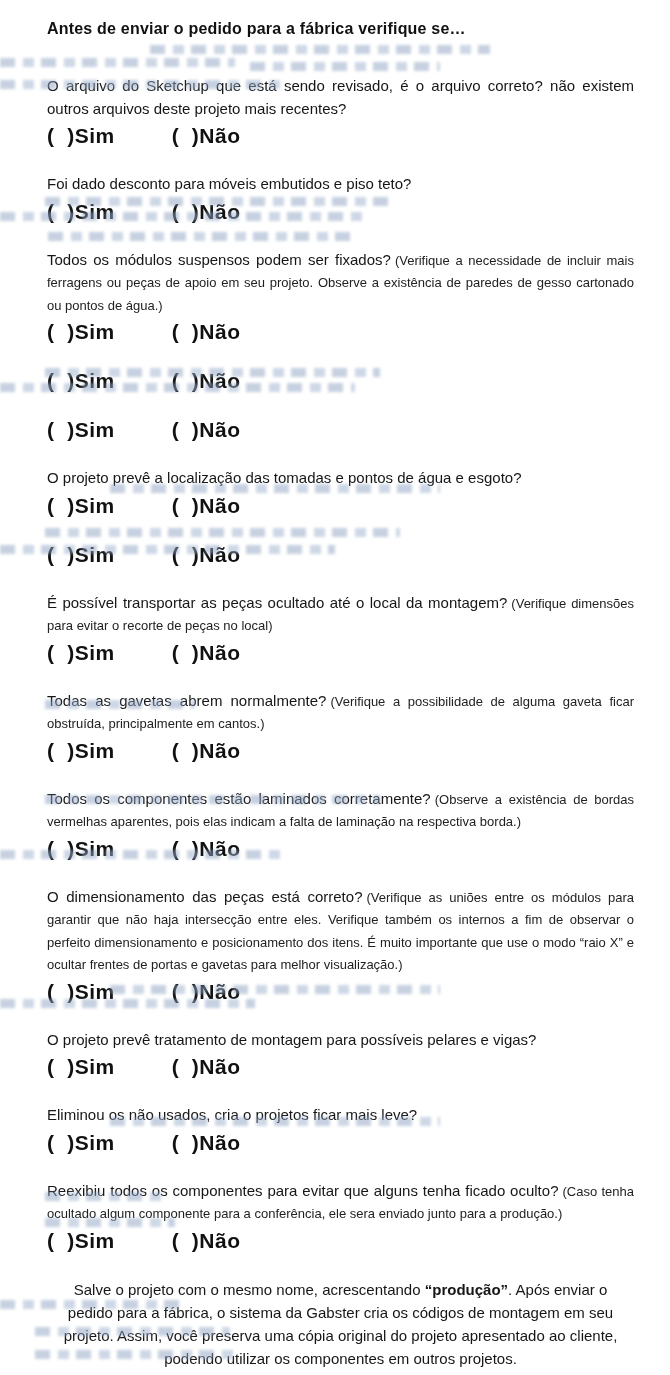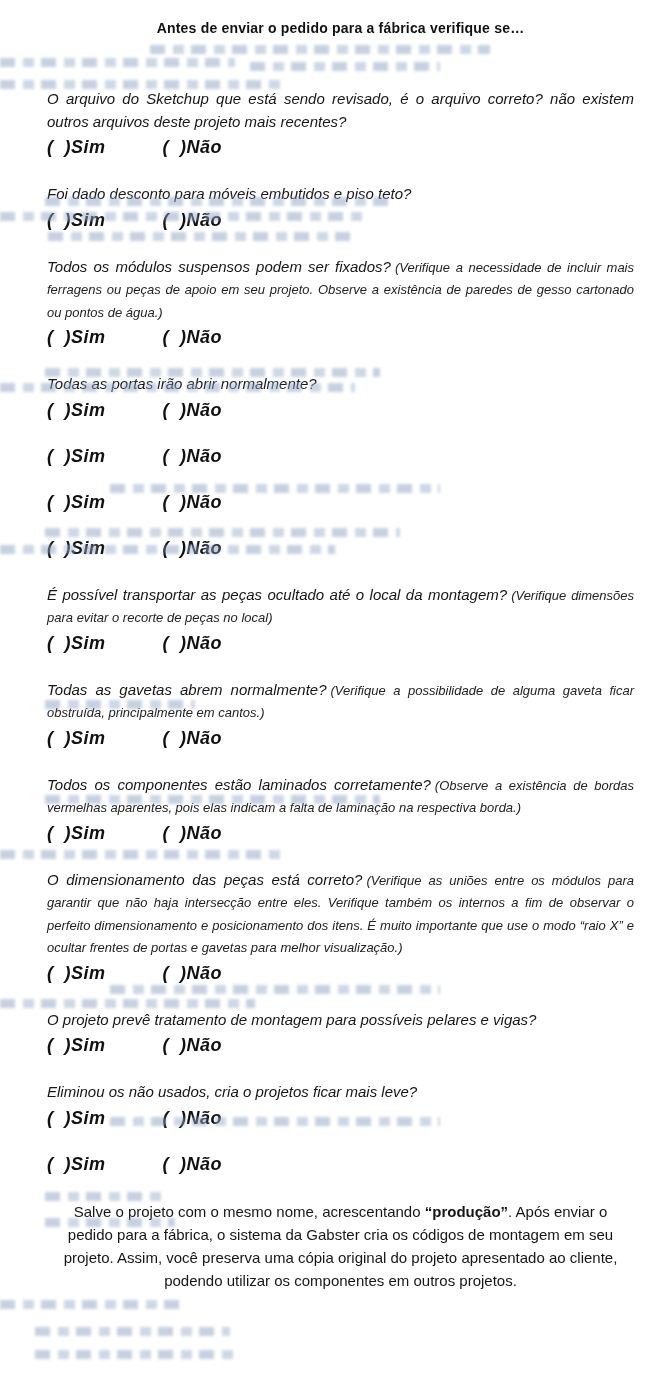--- a/index.html
+++ b/index.html
@@ -12,42 +12,41 @@
     position: relative;
     overflow: hidden;
   }
   .page {
     position: relative;
     width: 670px;
     min-height: 1375px;
     padding: 16px 36px 20px 47px;
   }
   .doc-title {
-    font-size: 14px;
+    font-size: 16px;
     font-weight: bold;
-    text-align: center;
     letter-spacing: 0.2px;
-    margin: 4px 0 52px 0;
+    margin: 4px 0 37px 0;
     color: #111;
   }
-  .qa-block { margin-bottom: 25px; font-style: italic; }
+  .qa-block { margin-bottom: 25px; }
   .q {
     font-size: 15px;
     line-height: 1.5;
     text-align: justify;
     color: #161616;
   }
   .q .note {
     font-size: 13px;
     color: #222;
   }
   .q .note:not(:empty) { margin-left: 4px; }
   .opts {
     margin-top: 4px;
-    font-size: 18px;
+    font-size: 21px;
     font-weight: bold;
     color: #111;
   }
   .opt-sim { margin-right: 57px; }
   .opt { letter-spacing: 0.5px; white-space: pre; }
   .footer-par {
     font-size: 15px;
     line-height: 1.55;
     text-align: center;
     margin-top: 12px;
@@ -85,29 +84,29 @@
     <p class="q"><span>Foi dado desconto para móveis embutidos e piso teto?</span><span class="note"></span></p>
     <div class="opts"><span class="opt opt-sim">(  )Sim</span><span class="opt">(  )Não</span></div>
   </div>
 
   <div class="qa-block">
     <p class="q"><span>Todos os módulos suspensos podem ser fixados?</span><span class="note">(Verifique a necessidade de incluir mais ferragens ou peças de apoio em seu projeto. Observe a existência de paredes de gesso cartonado ou pontos de água.)</span></p>
     <div class="opts"><span class="opt opt-sim">(  )Sim</span><span class="opt">(  )Não</span></div>
   </div>
 
   <div class="qa-block">
-    <p class="q"><span>Todas as portas irão abrir normalmente?</span><span class="note"></span></p>
     <div class="opts"><span class="opt opt-sim">(  )Sim</span><span class="opt">(  )Não</span></div>
   </div>
 
   <div class="qa-block">
     <div class="opts"><span class="opt opt-sim">(  )Sim</span><span class="opt">(  )Não</span></div>
   </div>
 
   <div class="qa-block">
+    <p class="q"><span>O projeto prevê a localização das tomadas e pontos de água e esgoto?</span><span class="note"></span></p>
     <div class="opts"><span class="opt opt-sim">(  )Sim</span><span class="opt">(  )Não</span></div>
   </div>
 
   <div class="qa-block">
     <div class="opts"><span class="opt opt-sim">(  )Sim</span><span class="opt">(  )Não</span></div>
   </div>
 
   <div class="qa-block">
     <p class="q"><span>É possível transportar as peças ocultado até o local da montagem?</span><span class="note">(Verifique dimensões para evitar o recorte de peças no local)</span></p>
     <div class="opts"><span class="opt opt-sim">(  )Sim</span><span class="opt">(  )Não</span></div>
@@ -132,20 +131,21 @@
     <p class="q"><span>O projeto prevê tratamento de montagem para possíveis pelares e vigas?</span><span class="note"></span></p>
     <div class="opts"><span class="opt opt-sim">(  )Sim</span><span class="opt">(  )Não</span></div>
   </div>
 
   <div class="qa-block">
     <p class="q"><span>Eliminou os não usados, cria o projetos ficar mais leve?</span><span class="note"></span></p>
     <div class="opts"><span class="opt opt-sim">(  )Sim</span><span class="opt">(  )Não</span></div>
   </div>
 
   <div class="qa-block">
+    <p class="q"><span>Reexibiu todos os componentes para evitar que alguns tenha ficado oculto?</span><span class="note">(Caso tenha ocultado algum componente para a conferência, ele sera enviado junto para a produção.)</span></p>
     <div class="opts"><span class="opt opt-sim">(  )Sim</span><span class="opt">(  )Não</span></div>
   </div>
 
   <p class="footer-par"><span>Salve o projeto com o mesmo nome, acrescentando </span><b>“produção”</b><span>. Após enviar o pedido para a fábrica, o sistema da Gabster cria os códigos de montagem em seu projeto. Assim, você preserva uma cópia original do projeto apresentado ao cliente, podendo utilizar os componentes em outros projetos.</span></p>
 
 <div class="ghost" style="top: 45px; left: 150px; width: 340px;"></div>
     <div class="ghost" style="top: 58px; left: 0px; width: 235px;"></div>
     <div class="ghost" style="top: 62px; left: 250px; width: 190px;"></div>
     <div class="ghost" style="top: 80px; left: 0px; width: 280px;"></div>
     <div class="ghost" style="top: 197px; left: 45px; width: 345px;"></div>

